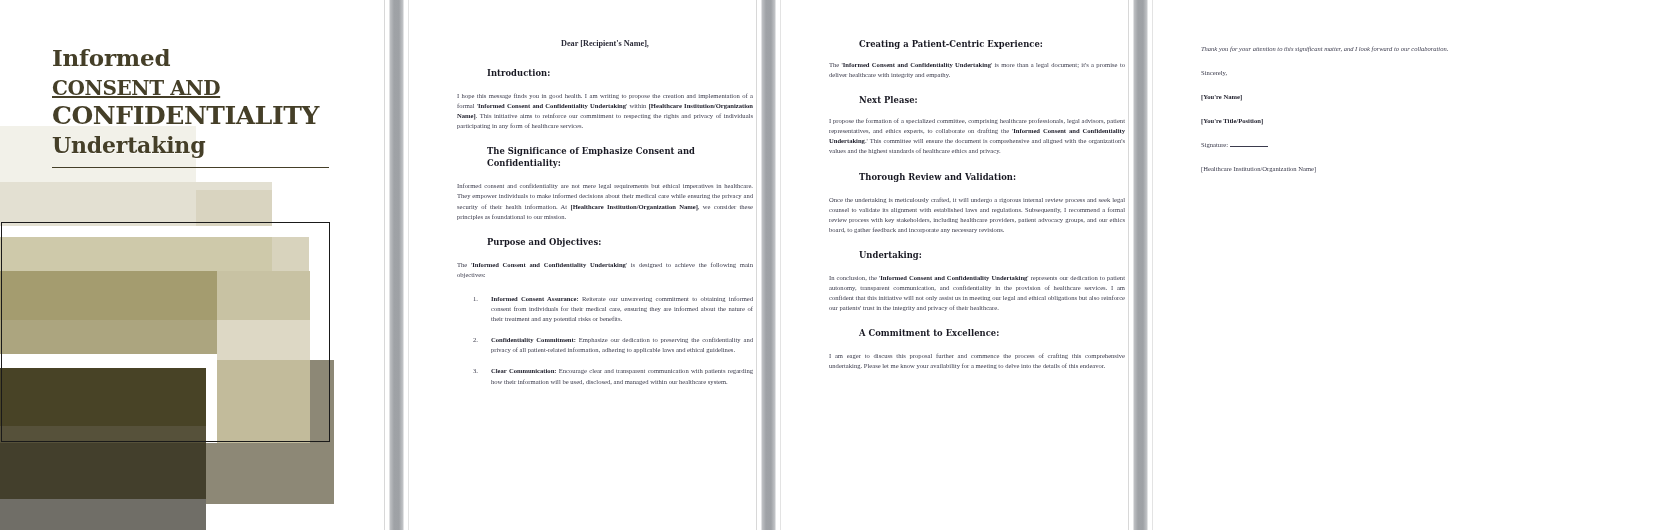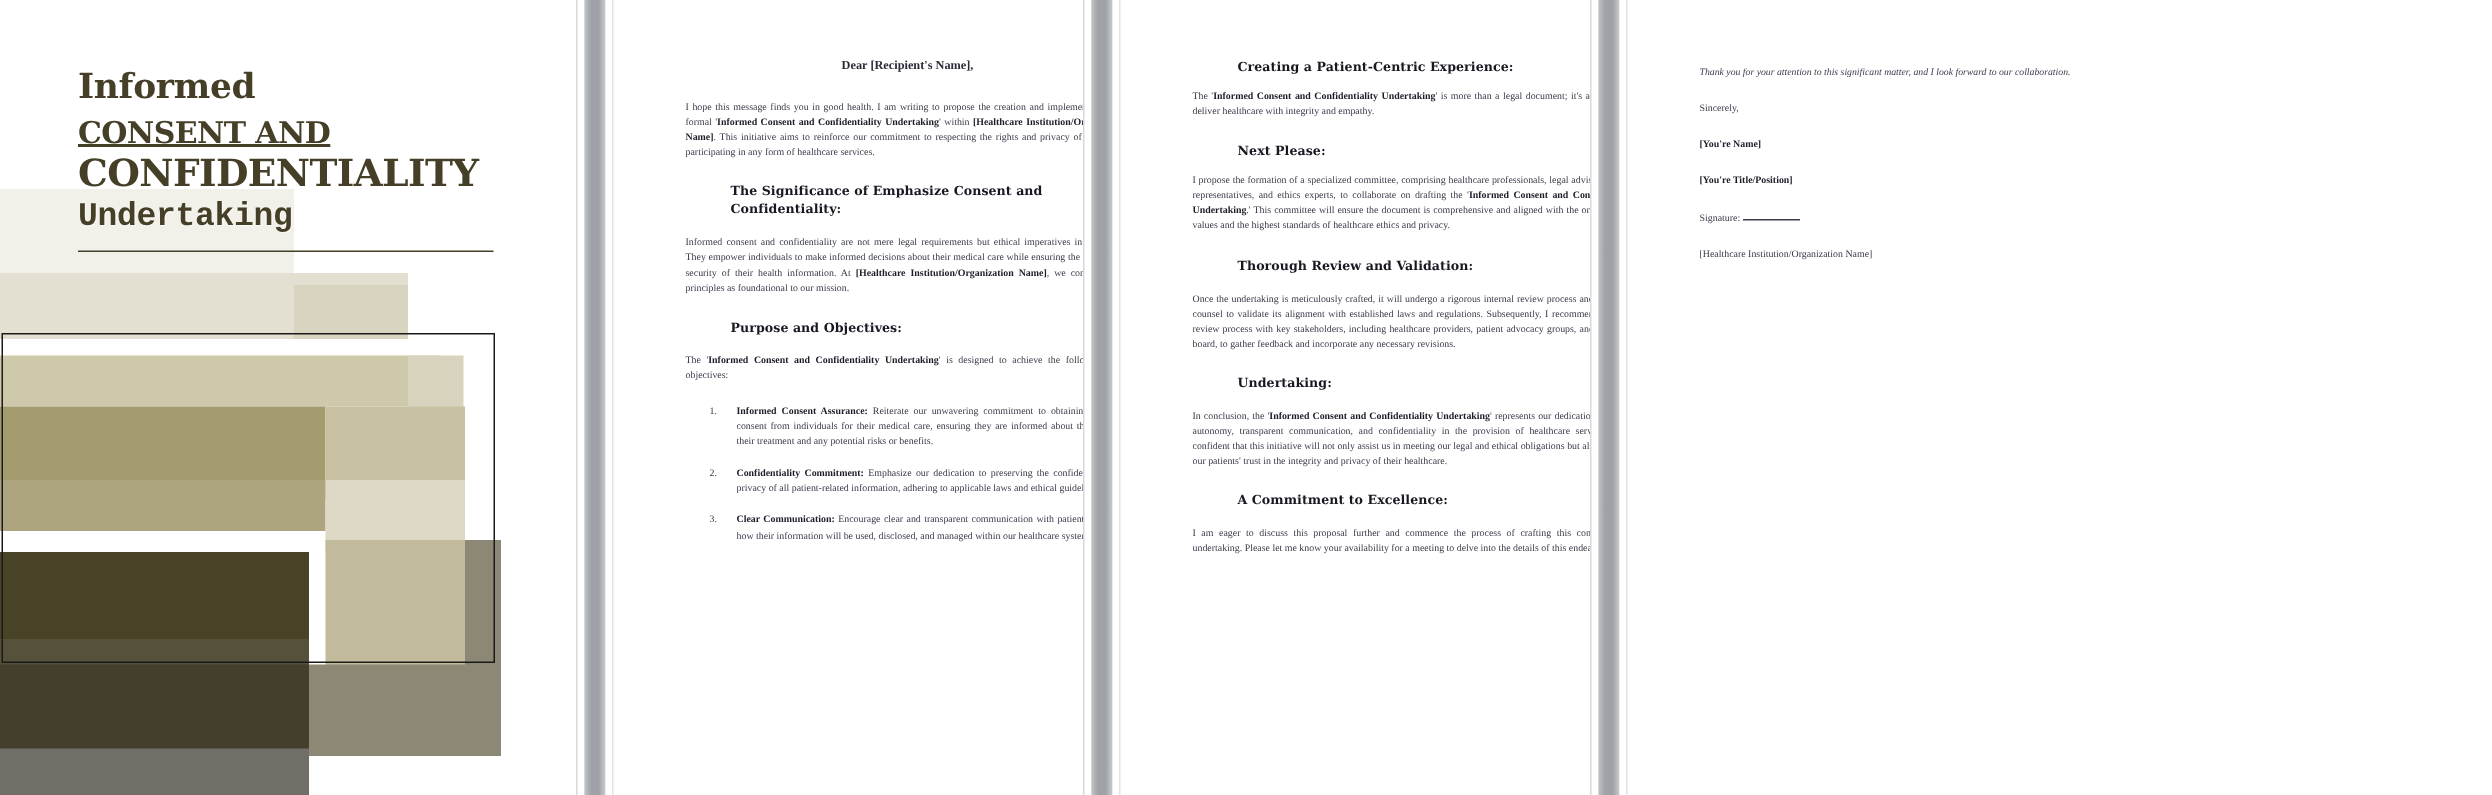--- a/index.html
+++ b/index.html
@@ -62,21 +62,21 @@
   .cover-line {
     color: #453f28;
     font-family: "DejaVu Serif", "Liberation Serif", serif;
     font-weight: 700;
     letter-spacing: -0.2px;
     text-shadow: 0.6px 0.6px 0 rgba(255,255,255,0.65);
   }
   .cover-line-1 { font-size: 23px; line-height: 28px; margin-bottom: 3px; }
   .cover-line-2 { font-size: 20px; line-height: 27px; letter-spacing: -0.4px; text-decoration: underline;}
   .cover-line-3 { font-size: 25px; line-height: 27px; letter-spacing: -0.4px;}
-  .cover-line-4 { font-size: 22px; line-height: 30px; margin-top: 1px; font-family: Liberation Mono, monospace; }
+  .cover-line-4 { font-size: 22px; line-height: 30px; margin-top: 1px; }
   .cover-rule {
     position: absolute;
     left: 52px;
     top: 167px;
     width: 277px;
     height: 1.4px;
     background: #453f28;
     z-index: 41;
   }
 
@@ -96,21 +96,21 @@
   .s-gray1     { left: 310px; top: 360px; width: 24px;  height: 140px; background: #8d8876; }
   .s-dark2     { left: 0px;   top: 426px; width: 206px; height: 28px;  background: #56513a; }
   .s-darkwide  { left: 0px;   top: 443px; width: 206px; height: 61px;  background: #433f2c; }
   .s-tanlow    { left: 206px; top: 443px; width: 128px; height: 61px;  background: #8d8876; }
   .s-graylow   { left: 0px;   top: 499px; width: 206px; height: 31px;  background: #706e67; }
   .s-outline   { left: 1px;   top: 222px; width: 327px; height: 218px;
                  border: 1.3px solid #1a1a1a; background: transparent; z-index: 30; }
 
   
   .page-text {
-    width: 315px;
+    width: 349px;
     border-right: 1px solid #d8d8d8;
     border-left: 1px solid #e3e3e3;
     padding: 0;
   }
   .page-text.last { border-right: none; }
 
   .text-body {
     position: absolute;
     left: 48px;
     top: 38px;
@@ -239,20 +239,21 @@
     </div>
     <div class="cover-rule"></div>
   </div>
 
   <div class="gutter"></div>
 
   <div class="page page-text">
     <div class="text-body">
       <p class="salutation">Dear [Recipient's Name],</p>
 
+      <h3 class="sec-head">Introduction:</h3>
       <p class="para">I hope this message finds you in good health. I am writing to propose the creation and implementation of a formal '<b>Informed Consent and Confidentiality Undertaking</b>' within <b>[Healthcare Institution/Organization Name]</b>. This initiative aims to reinforce our commitment to respecting the rights and privacy of individuals participating in any form of healthcare services.</p>
 
       <h3 class="sec-head">The Significance of Emphasize Consent and Confidentiality:</h3>
       <p class="para">Informed consent and confidentiality are not mere legal requirements but ethical imperatives in healthcare. They empower individuals to make informed decisions about their medical care while ensuring the privacy and security of their health information. At <b>[Healthcare Institution/Organization Name]</b>, we consider these principles as foundational to our mission.</p>
 
       <h3 class="sec-head">Purpose and Objectives:</h3>
       <p class="para">The '<b>Informed Consent and Confidentiality Undertaking</b>' is designed to achieve the following main objectives:</p>
 
       <ol class="objectives">
         <li>

